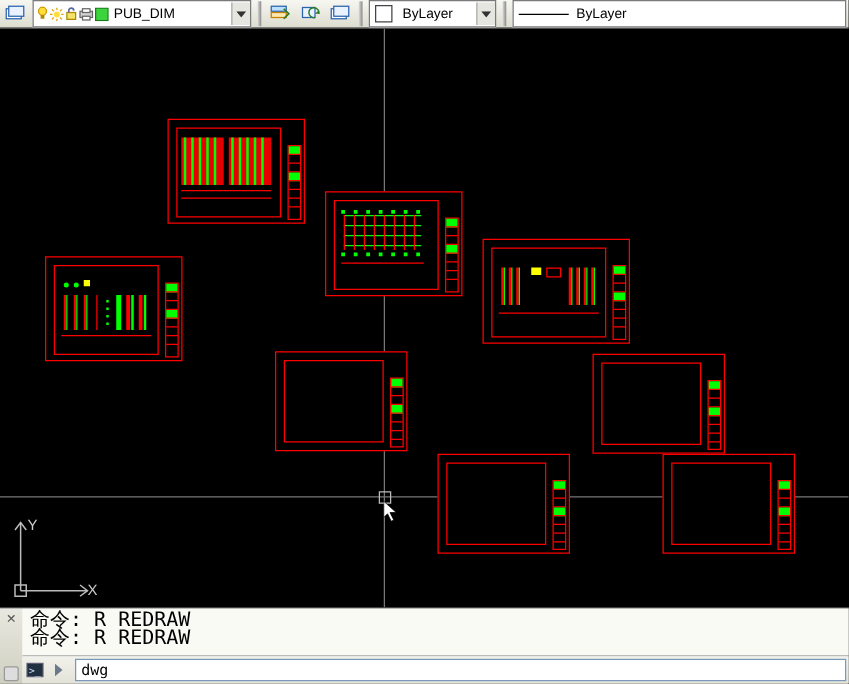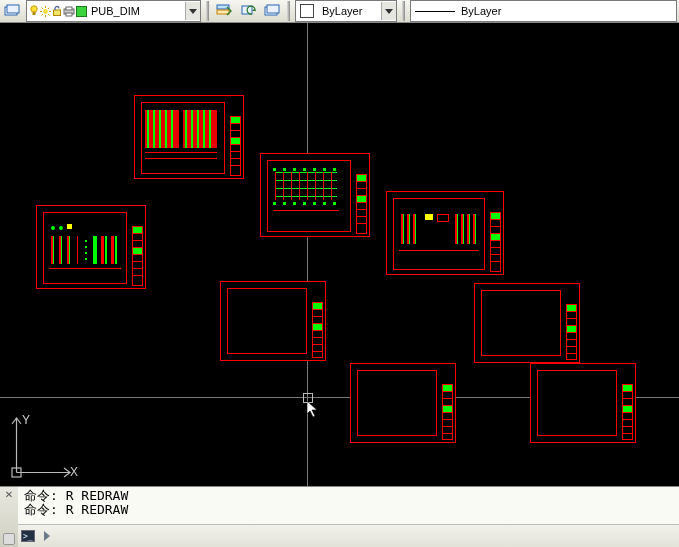--- a/index.html
+++ b/index.html
@@ -29,21 +29,21 @@
   .frame .tb div{height:6px;border-bottom:1px solid #f00}
   .frame .tb div.g{background:#0f0}
   .det{position:absolute;background:#0f0}
   .detR{position:absolute;background:#f00}
   .detY{position:absolute;background:#ff0}
   .cmd{background:#fafaf5;border-top:1px solid #888;height:60px;display:flex}
   .cmd-left{width:18px;background:linear-gradient(#e8e8e0,#cfcfc0);display:flex;flex-direction:column;align-items:center;justify-content:space-between;padding:2px 0}
   .cmd-left .x{font-size:10px;color:#555;font-family:Arial}
   .cmd-left .grip{width:10px;height:10px;background:#ddd;border:1px solid #999;border-radius:2px}
   .cmd-body{flex:1;display:flex;flex-direction:column}
-  .cmd-hist{flex:1;background:#fafaf5;padding:2px 6px;font-family:"SimSun",monospace;font-size:13px;line-height:14px;color:#000;overflow:hidden}
+  .cmd-hist{flex:1;background:#fafaf5;padding:2px 6px;font-family:"SimSun",monospace;font-size:16px;line-height:14px;color:#000;overflow:hidden}
   .cmd-input-row{display:flex;align-items:center;height:22px;border-top:1px solid #bbb;background:linear-gradient(#f2f2ec,#e2e2d8);padding:0 2px;gap:4px}
   .cmd-ico{width:16px;height:16px;display:flex;align-items:center;justify-content:center}
   .cmd-input{flex:1;height:16px;border:1px solid #7a98b8;background:#fff;font-family:monospace;font-size:12px;padding:0 4px;outline:none}
   svg{display:block}
 </style>
 </head>
 <body>
 
 <div class="toolbar">
   <div class="tool-ico">
@@ -364,15 +364,16 @@
           <svg width="14" height="12">
             <rect x="0.5" y="0.5" width="13" height="11" fill="#203040" stroke="#667"></rect>
             <text x="2" y="9" fill="#dfe8ff" font-size="8" font-family="monospace">&gt;_</text>
           </svg>
         </span>
       <span class="cmd-ico">
           <svg width="8" height="10">
             <polygon points="0,0 6,5 0,10" fill="#6a7a8a"></polygon>
           </svg>
         </span>
+      <input class="cmd-input" value="dwg" style="">
     </div>
   </div>
 </div>
 
 </body></html>

